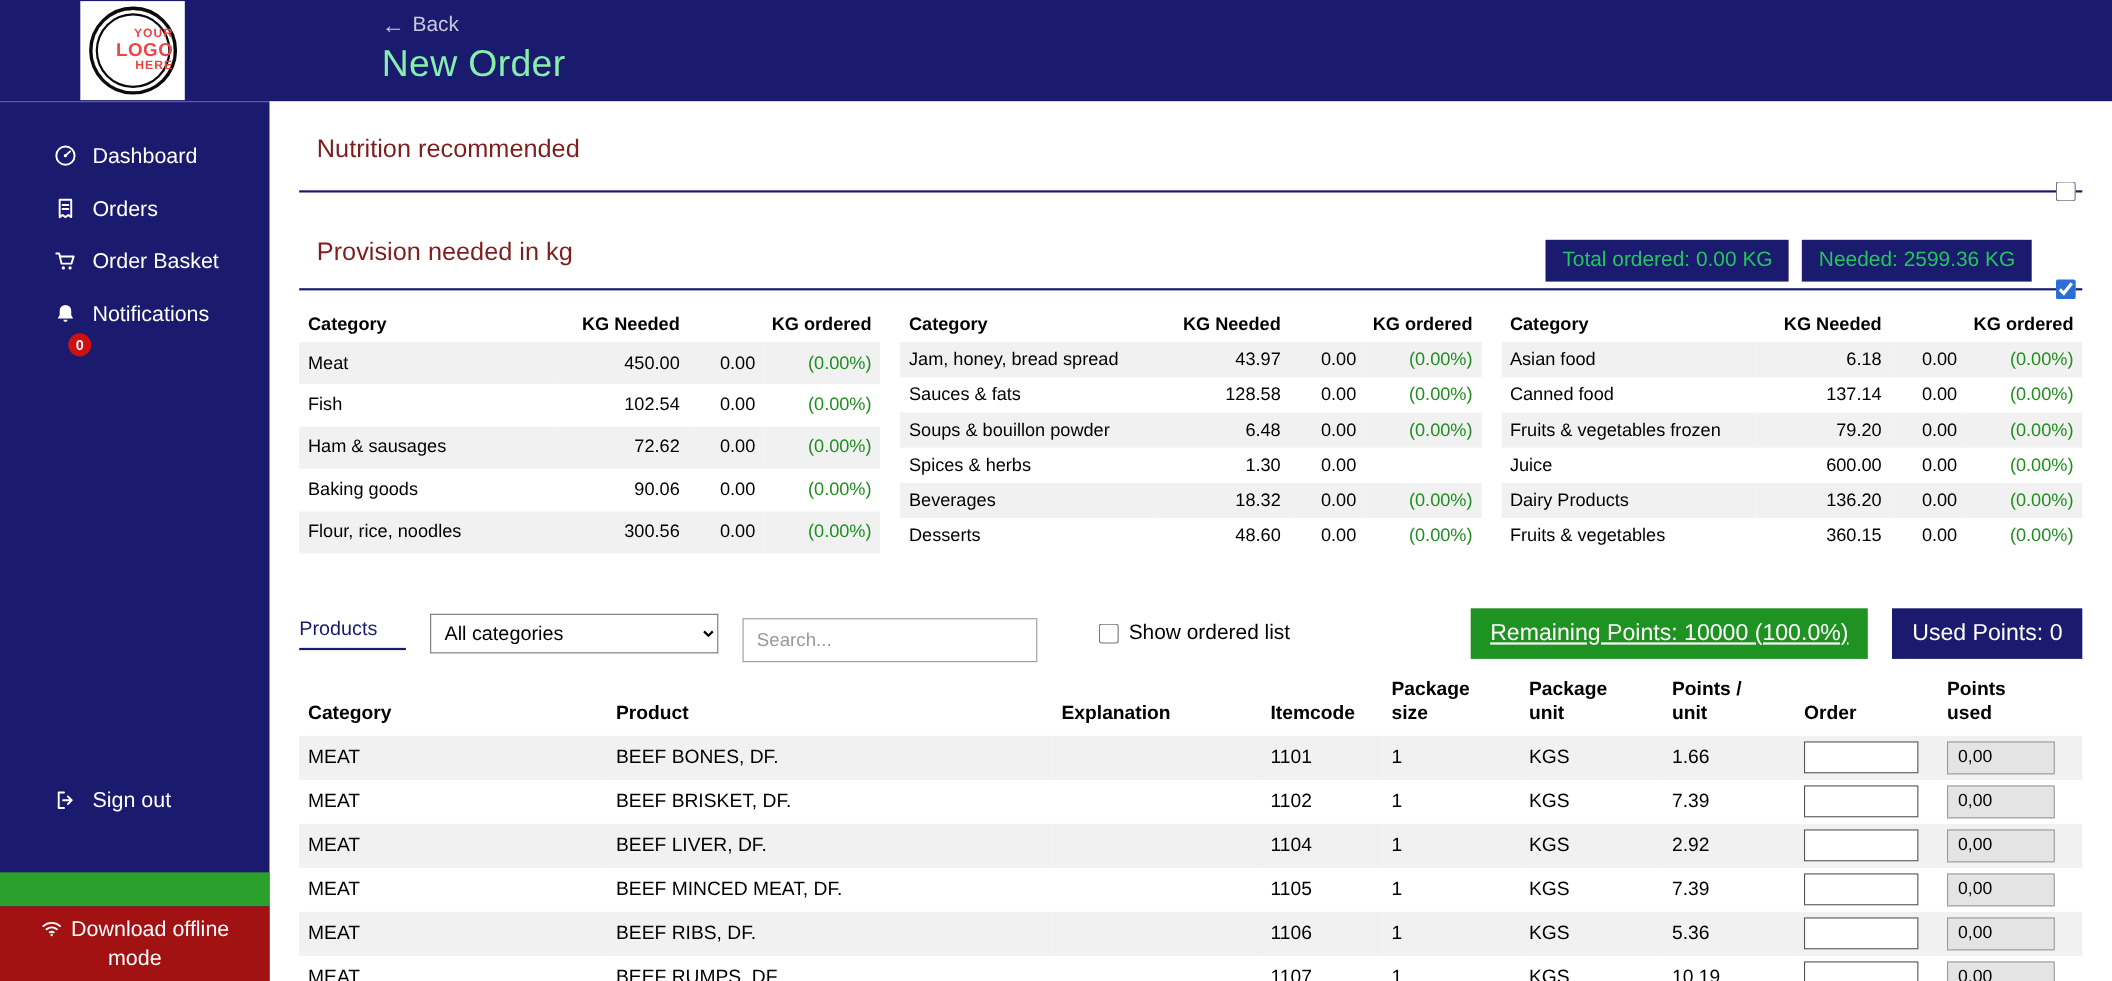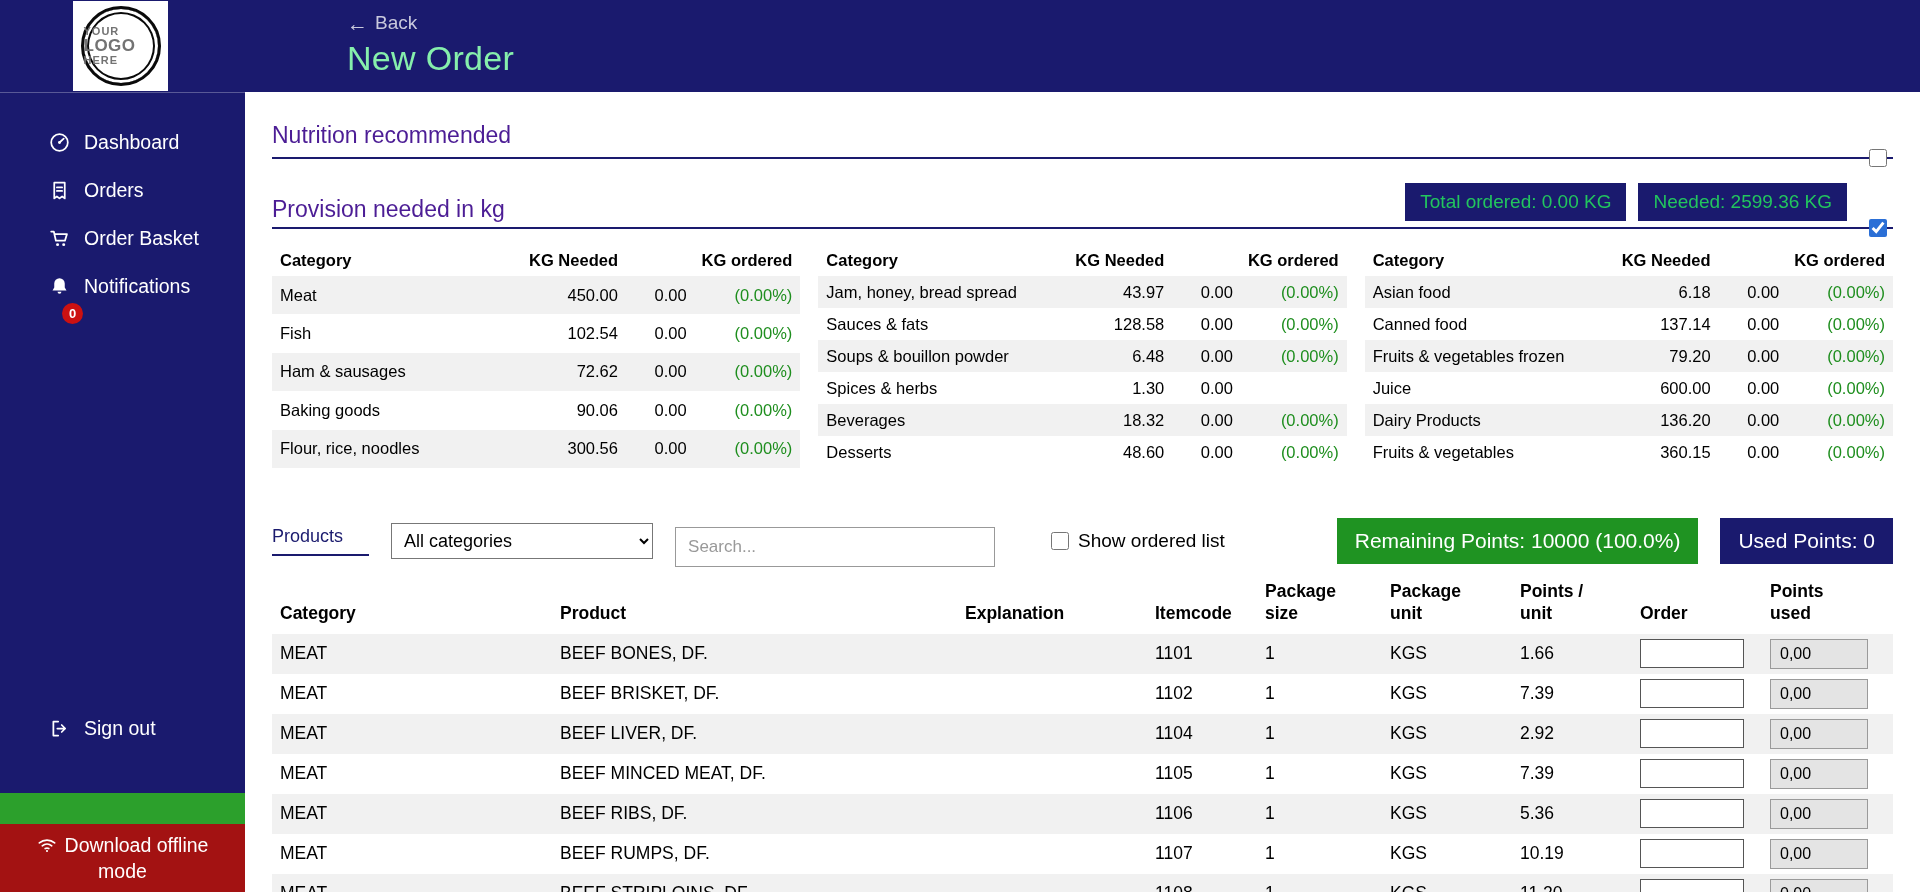--- a/index.html
+++ b/index.html
@@ -8,22 +8,22 @@
     width:1920px; height:892px; overflow:hidden; position:relative;
     font-family:"Liberation Sans", sans-serif; background:#ffffff; color:#000;
   }
 
   
   .header { position:absolute; top:0; left:0; width:1920px; height:92px; background:#1a1a6e; z-index:3; }
   .logo-box { position:absolute; left:73px; top:1px; width:95px; height:90px; background:#fff;
               display:flex; align-items:center; justify-content:center; }
   .logo-circle { width:80px; height:80px; border-radius:50%; border:3px solid #0a0a0a;
                  box-shadow: inset 0 0 0 3px #fff, inset 0 0 0 5px #0a0a0a;
-                 display:flex; flex-direction:column; align-items:flex-start; justify-content:center;
-                 color:#737373; font-weight:bold; line-height:1.05; }
+                 display:flex; flex-direction:column; align-items:flex-end; justify-content:center;
+                 color:#ef4444; font-weight:bold; line-height:1.05; }
   .logo-circle span { font-size:11px; letter-spacing:1px; }
   .logo-circle .logo-mid { font-size:17px; letter-spacing:0.5px; }
   .header-text { position:absolute; left:347px; top:12px; }
   .back-link { display:flex; align-items:center; gap:7px; color:#c9c9dd; font-size:19px; cursor:pointer; }
   .back-arrow { font-size:21px; line-height:1; }
   .page-title { color:#86efac; font-size:34px; margin-top:5px; letter-spacing:0.3px; }
 
   
   .sidebar { position:absolute; top:92px; left:0; width:245px; height:800px; background:#1a1a6e;
              border-top:1px solid rgba(255,255,255,0.28); display:flex; flex-direction:column; z-index:2; }
@@ -41,21 +41,21 @@
   .offline { height:68px; background:#a31212; color:#fff; font-size:19.5px; line-height:1.35;
              display:flex; align-items:center; justify-content:center; text-align:center;
              padding:0 26px; cursor:pointer; }
   .offline .icn { display:inline-block; width:20px; height:20px; vertical-align:-3px; margin-right:8px; }
 
   
   .main { position:absolute; top:92px; left:245px; width:1675px; height:800px; background:#fff;
           padding:0 27px; overflow:hidden; }
 
   .section-head { position:relative; border-bottom:2px solid #1a1a6e; }
-  .section-title { font-size:23px; color:#4c1d95; font-weight:500; margin:0; }
+  .section-title { font-size:23px; color:#7f1d1d; font-weight:500; margin:16px; }
 
   .nutrition-head { margin-top:30px; padding-bottom:8px; }
   .collapse-box { position:absolute; right:6px; bottom:-10px; width:18px; height:18px; accent-color:#2b6fd6; margin:0; }
 
   .provision-head { margin-top:24px; padding-bottom:4px; display:flex; align-items:flex-end; justify-content:space-between; }
   .badges { display:flex; gap:12px; margin-right:46px; margin-bottom:2px; }
   .badge-navy { background:#1a1a6e; color:#22c55e; font-size:19px; padding:8px 15px; white-space:nowrap; }
 
   .prov-grid { display:grid; grid-template-columns:1fr 1fr 1fr; gap:18px; margin-top:16px; }
   table.prov { width:100%; border-collapse:collapse; font-size:16.5px; }
@@ -63,26 +63,26 @@
   table.prov td { padding:5.5px 8px; line-height:21px; }
   table.prov .num { text-align:right; }
   table.prov .pct { color:#1e8e1e; }
   table.prov tbody tr:nth-child(odd) { background:#f1f1f1; }
 
   .products-bar { margin-top:46px; display:flex; align-items:center; gap:22px; }
   .products-title { font-size:18px; color:#1a1a6e; font-weight:500; margin:0; border-bottom:2px solid #1a1a6e;
                     padding:0 26px 7px 0; }
   .cat-select { width:262px; height:36px; font-size:18px; font-family:"Liberation Sans",sans-serif;
                 border:1px solid #777; background:#fff; padding:0 8px; }
-  .search-input { width:320px; height:40px; border:1px solid #999; padding:0 12px; font-size:17px;
+  .search-input { width:268px; height:40px; border:1px solid #999; padding:0 12px; font-size:17px;
                   font-family:"Liberation Sans",sans-serif;margin-top:13px; }
   .search-input::placeholder { color:#999; }
   .show-ordered { display:flex; align-items:center; gap:9px; font-size:19px; margin-left:34px; cursor:pointer; }
   .show-ordered input { width:18px; height:18px; accent-color:#2b6fd6; margin:0; }
-  .badge-green-lg { margin-left:auto; background:#1f9322; color:#fff; font-size:21px; padding:11px 18px; white-space:nowrap; }
+  .badge-green-lg { margin-left:auto; background:#1f9322; color:#fff; font-size:21px; padding:11px 18px; white-space:nowrap;text-decoration:underline; }
   .badge-navy-lg { background:#1a1a6e; color:#fff; font-size:21px; padding:11px 18px; white-space:nowrap; }
 
   table.products { width:100%; border-collapse:collapse; table-layout:fixed; margin-top:8px; font-size:17.5px; }
   table.products thead th { text-align:left; vertical-align:bottom; padding:6px 8px 9px; white-space:pre-line;
                             line-height:1.25; font-weight:bold; }
   table.products tbody td { padding:5px 8px; height:40px; }
   table.products tbody tr:nth-child(odd) { background:#f1f1f1; }
   .order-input { width:104px; height:29px; border:1px solid #555; background:#fff; font-size:16px;
                  padding:0 6px; font-family:"Liberation Sans",sans-serif; }
   .points-used-box { width:98px; height:30px; background:#e4e4e4; border:1px solid #9a9a9a;

